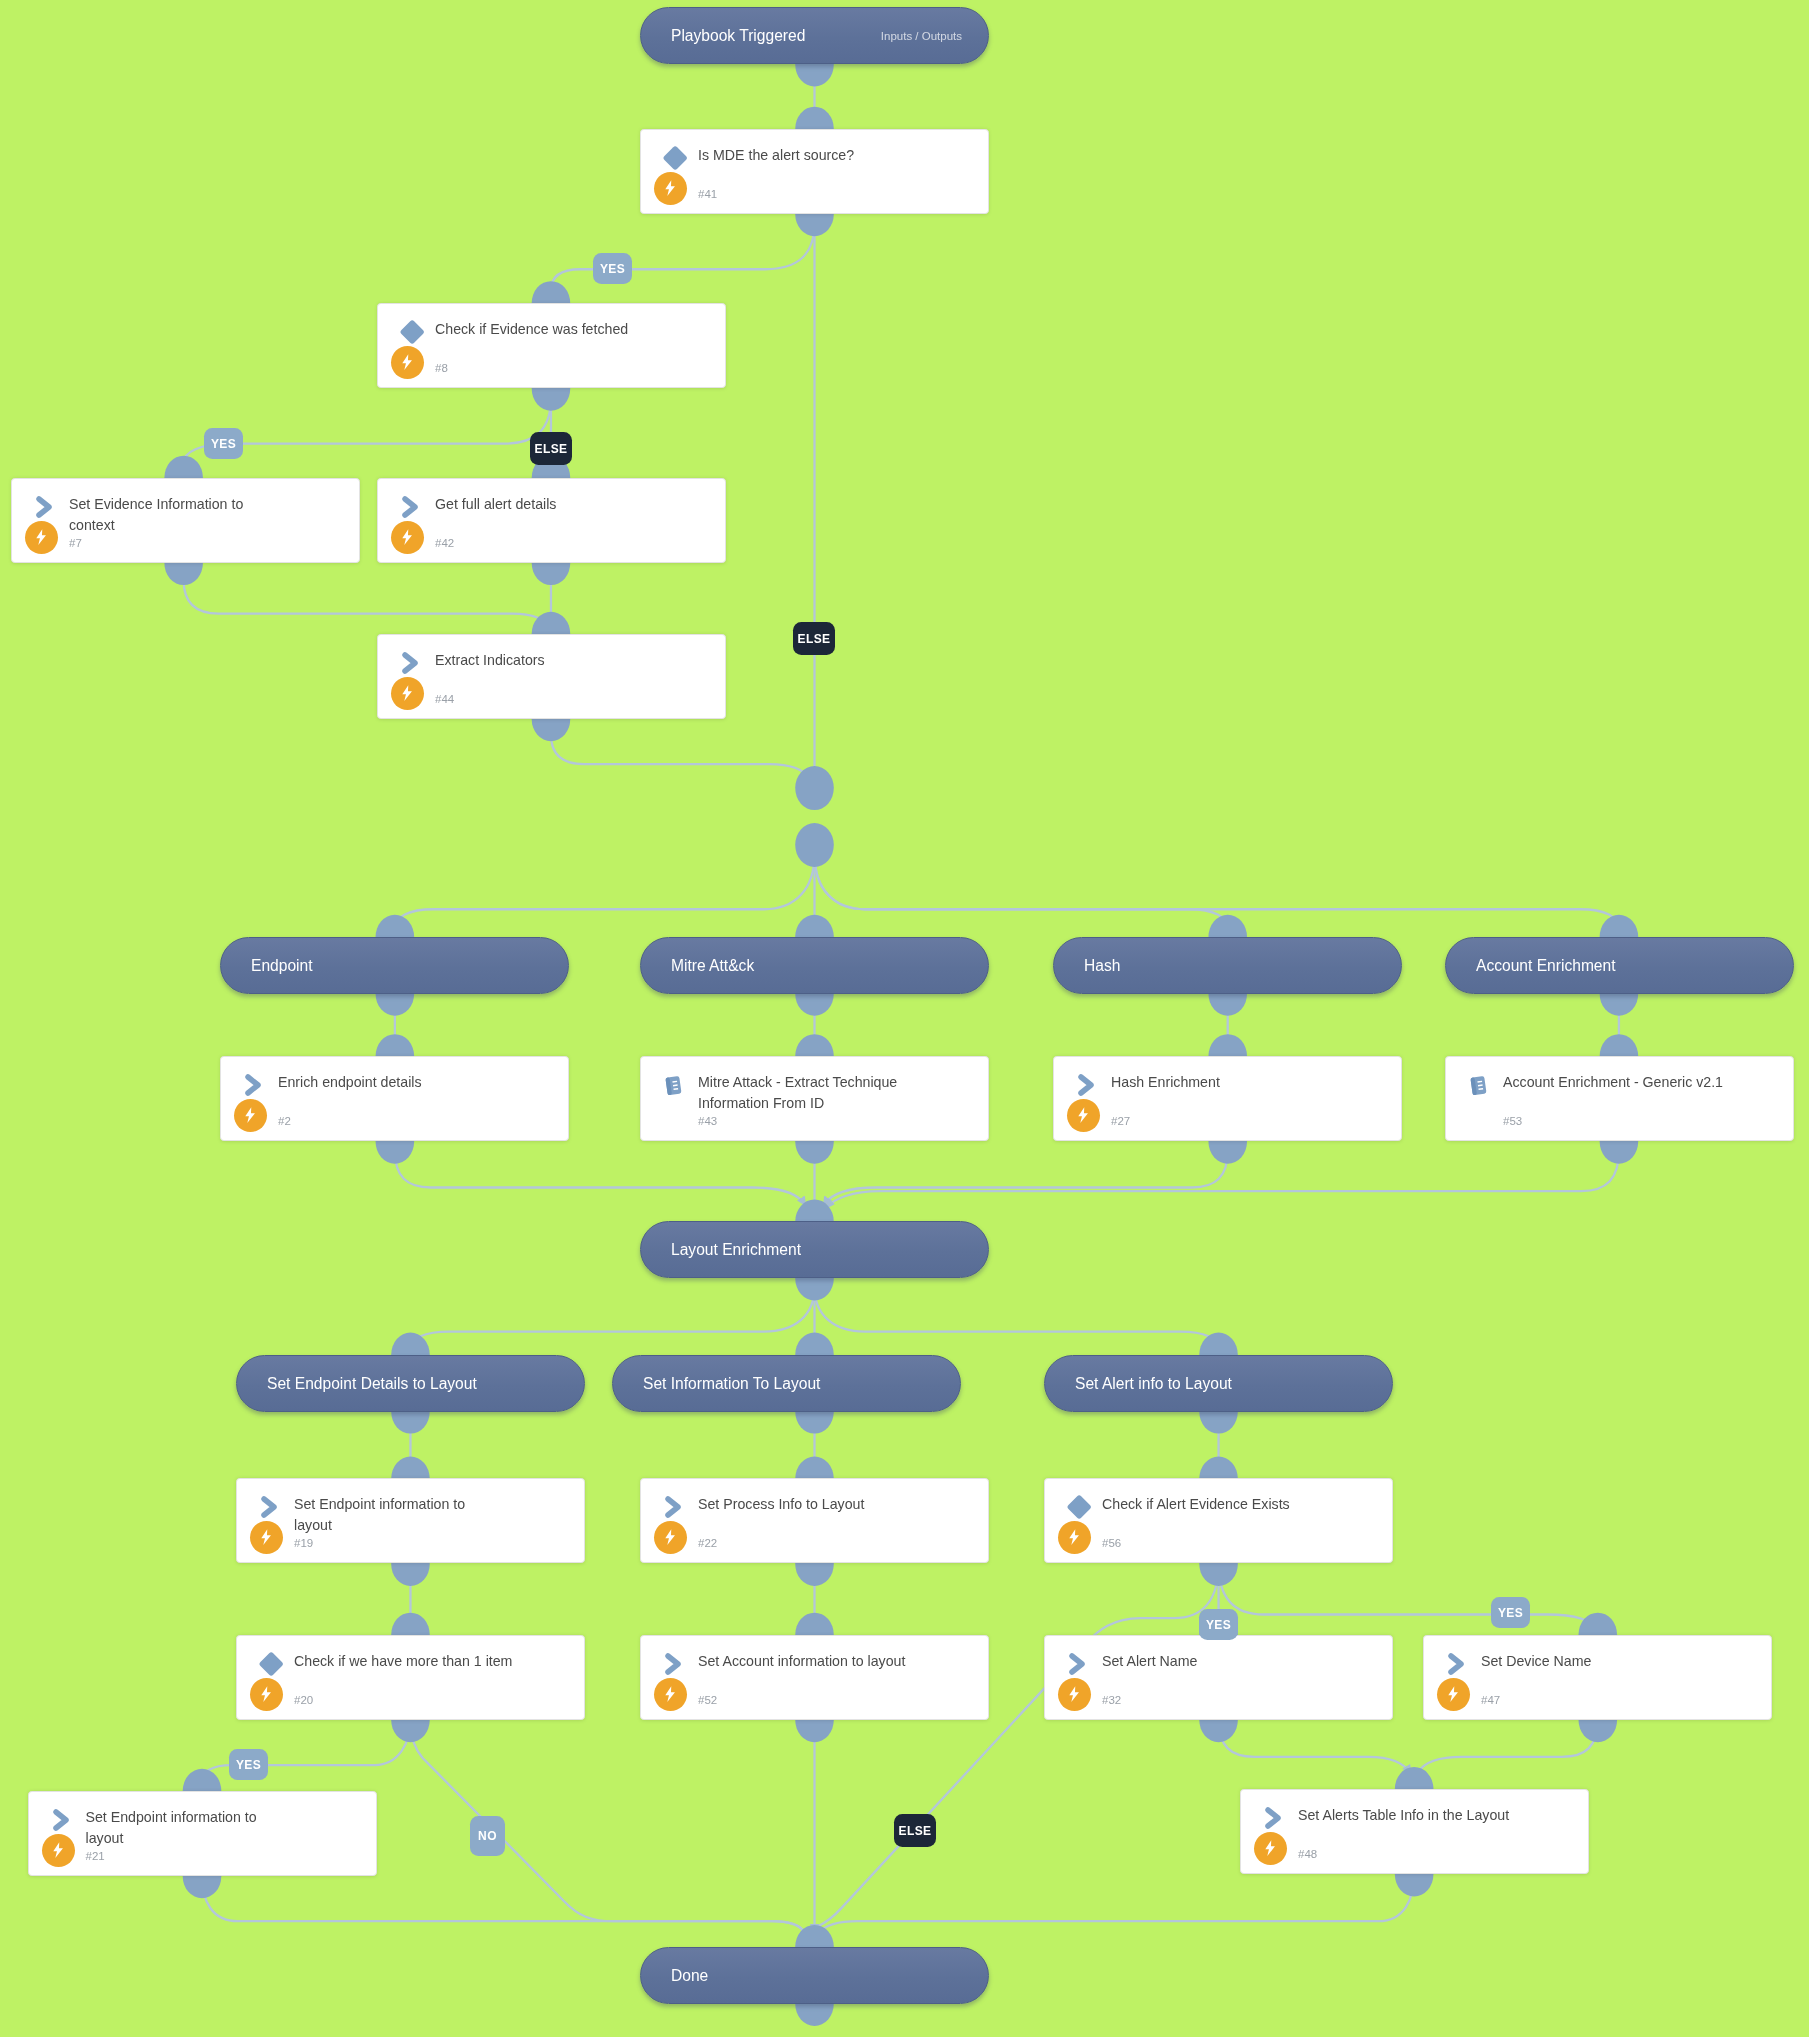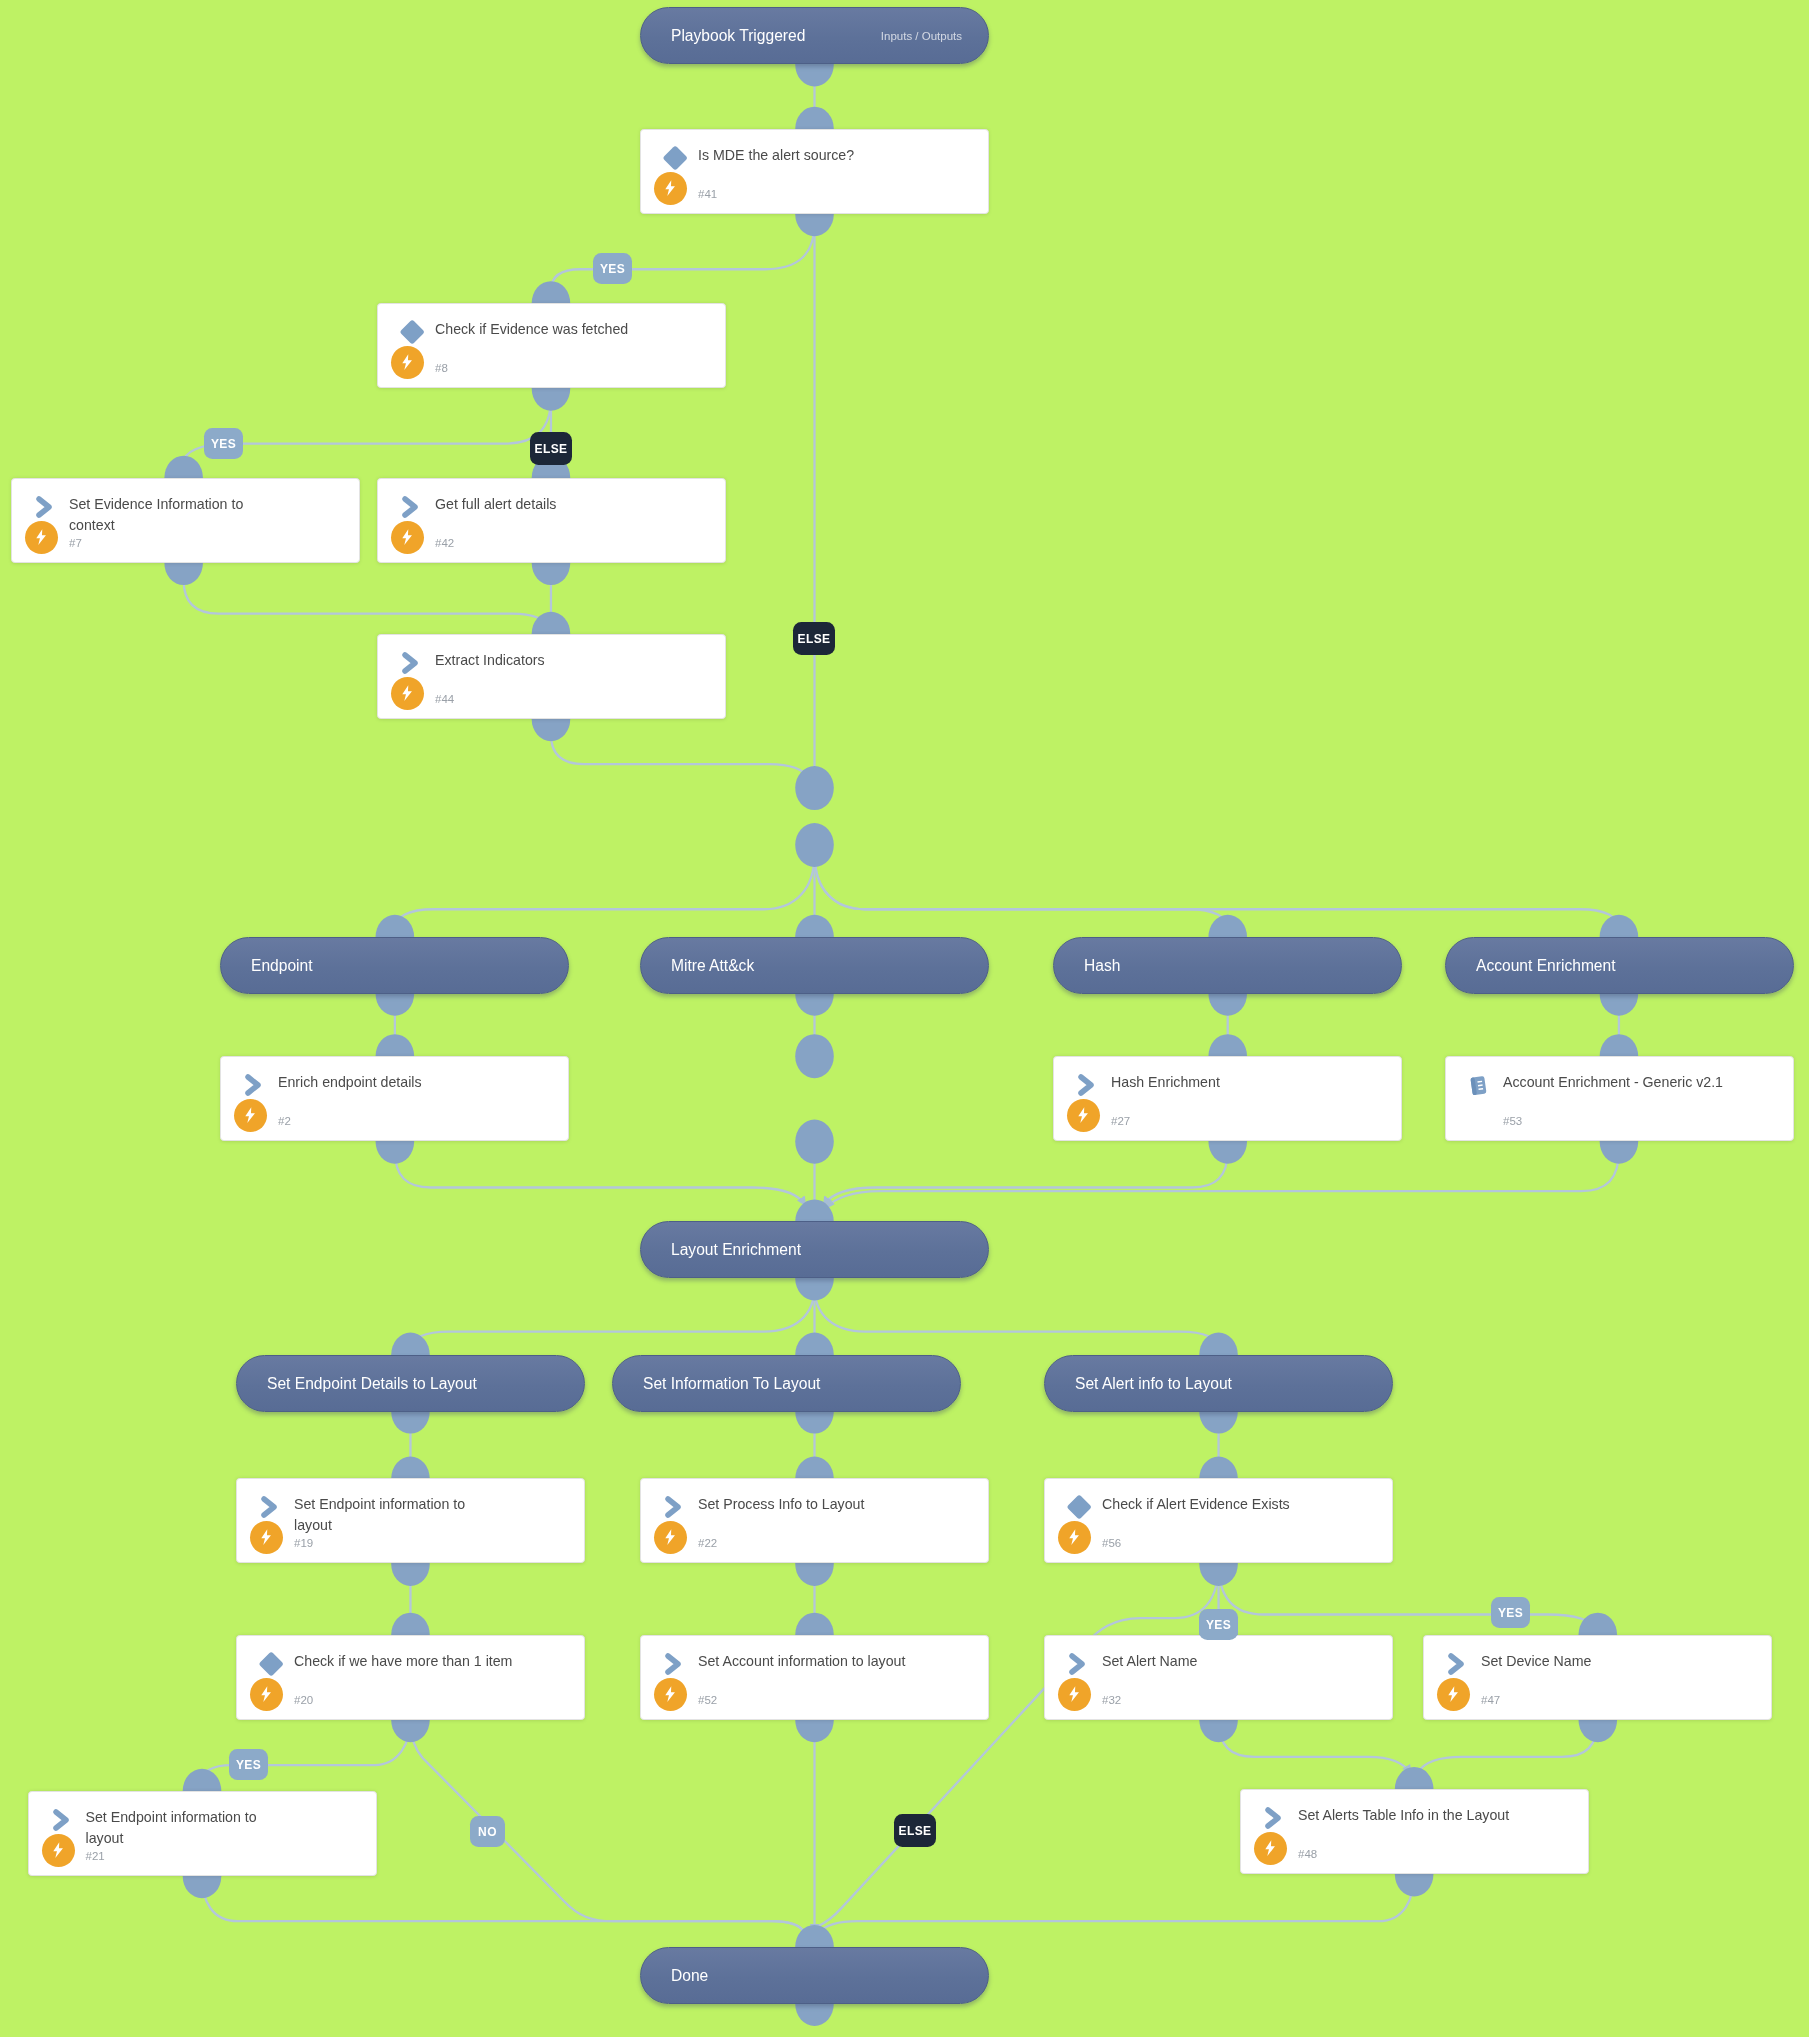--- a/index.html
+++ b/index.html
@@ -252,20 +252,33 @@
         </svg></span>
     <div class="ttl">Enrich endpoint details</div>
     <span class="bolt">
         <svg width="18.4" height="18.4" viewBox="0 0 24 24">
           <path d="M13.4 1.5 L5.6 13.4 h4.8 L8.2 22.3 L18.2 9.6 h-5.2 Z" fill="#fff"></path>
         </svg>
       </span>
     <div class="num">#2</div>
   </div>
 
+  <div class="node card" style="left:640px;top:1056px;">
+    <span class="icon"><svg width="24" height="24" viewBox="0 0 26 26">
+          <g transform="rotate(-8 13 13)">
+            <rect x="5" y="3" width="15" height="19" rx="2.5" fill="#7ea0c6"></rect>
+            <rect x="5" y="3" width="4.5" height="19" rx="2" fill="#6b90ba"></rect>
+            <line x1="12" y1="8.5" x2="17" y2="8.5" stroke="#fff" stroke-width="1.6"></line>
+            <line x1="12" y1="12.5" x2="17" y2="12.5" stroke="#fff" stroke-width="1.6"></line>
+            <line x1="12" y1="16.5" x2="17" y2="16.5" stroke="#fff" stroke-width="1.6"></line>
+          </g>
+        </svg></span>
+    <div class="ttl" style="width:234px;">Mitre Attack - Extract Technique Information From ID</div>
+    <div class="num">#43</div>
+  </div>
 
   <div class="node card" style="left:1053px;top:1056px;">
     <span class="icon"><svg width="22" height="22" viewBox="0 0 22 22">
           <path d="M6 3 L16 11 L6 19" fill="none" stroke="#7ea0c6" stroke-width="5.5" stroke-linecap="round" stroke-linejoin="round"></path>
         </svg></span>
     <div class="ttl">Hash Enrichment</div>
     <span class="bolt">
         <svg width="18.4" height="18.4" viewBox="0 0 24 24">
           <path d="M13.4 1.5 L5.6 13.4 h4.8 L8.2 22.3 L18.2 9.6 h-5.2 Z" fill="#fff"></path>
         </svg>
@@ -418,17 +431,17 @@
     <span class="lbl">Done</span>
   </div>
 
   <div class="badge" style="left:593px;top:253px;width:39px;height:31px;">YES</div>
   <div class="badge" style="left:204px;top:428px;width:39px;height:31px;">YES</div>
   <div class="badge dark" style="left:530px;top:432px;width:42px;height:33px;">ELSE</div>
   <div class="badge dark" style="left:793px;top:622px;width:42px;height:33px;">ELSE</div>
   <div class="badge" style="left:1199px;top:1609px;width:39px;height:31px;">YES</div>
   <div class="badge" style="left:1491px;top:1597px;width:39px;height:31px;">YES</div>
   <div class="badge" style="left:229px;top:1749px;width:39px;height:31px;">YES</div>
-  <div class="badge" style="left:470px;top:1816px;width:35px;height:31px;">NO</div>
+  <div class="badge" style="left:470px;top:1816px;width:35px;height:40px;">NO</div>
   <div class="badge dark" style="left:894px;top:1814px;width:42px;height:33px;">ELSE</div>
 
 </div>
 
 
 </body></html>

